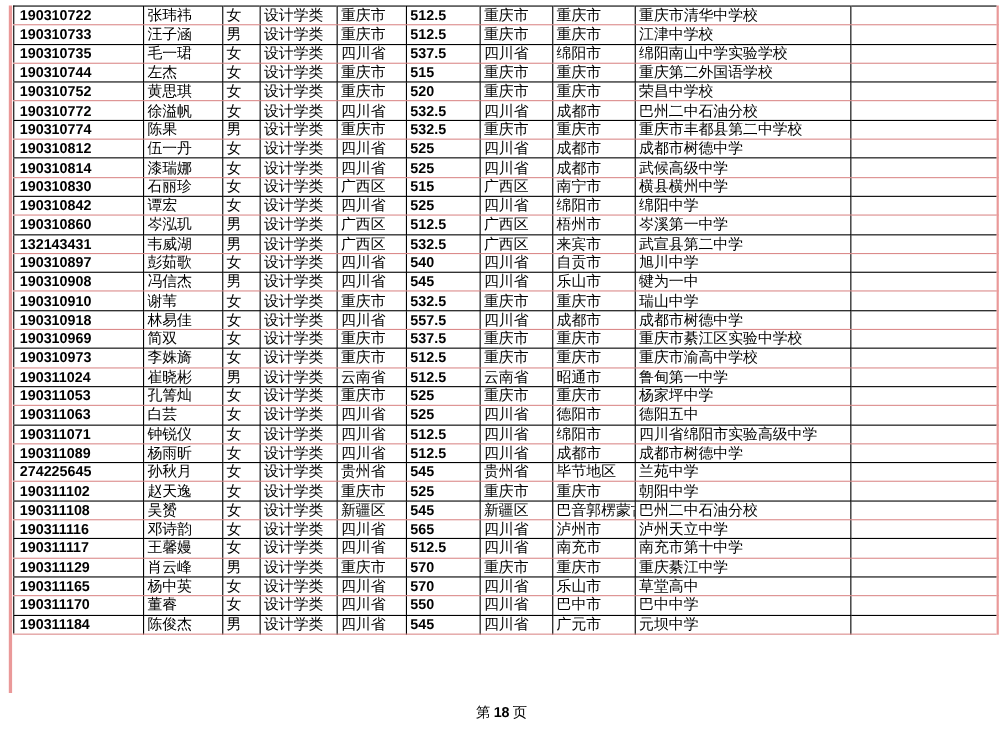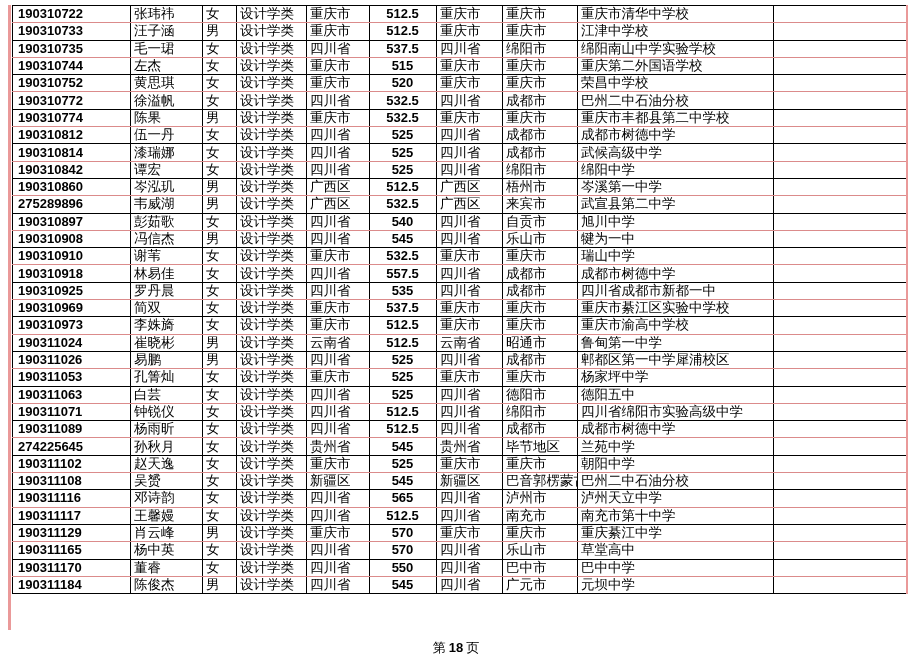--- a/index.html
+++ b/index.html
@@ -31,21 +31,21 @@
     vertical-align:middle;
   }
   td:last-child{border-right:none;}
   tbody tr:nth-child(odd) td{border-bottom:1px solid #db8b8b;}
   tbody tr:nth-child(even) td{border-bottom:1px solid #000;}
   .c-id,.c-score{
     font-family:"Liberation Sans","DejaVu Sans",sans-serif;
     font-weight:bold;font-size:13px;
   }
   .c-id{padding-left:5px;}
-  .c-score{text-align:center;padding-right:4px;}
+  .c-score{text-align:left;padding-right:4px;}
   .footer{
     position:absolute;top:639px;left:0;width:912px;
     text-align:center;font-size:13px;
   }
   .footer .pn{font-weight:bold;font-family:"Liberation Sans","DejaVu Sans",sans-serif;padding:0 3px;}
 </style>
 </head>
 <body>
 
 <div class="page">
@@ -175,20 +175,32 @@
     <td class="c-gender">女</td>
     <td class="c-category">设计学类</td>
     <td class="c-province">四川省</td>
     <td class="c-score">525</td>
     <td class="c-province2">四川省</td>
     <td class="c-city">成都市</td>
     <td class="c-school">武候高级中学</td>
     <td class="c-empty"></td>
   </tr>
 
+  <tr>
+    <td class="c-id">190310830</td>
+    <td class="c-name">石丽珍</td>
+    <td class="c-gender">女</td>
+    <td class="c-category">设计学类</td>
+    <td class="c-province">广西区</td>
+    <td class="c-score">515</td>
+    <td class="c-province2">广西区</td>
+    <td class="c-city">南宁市</td>
+    <td class="c-school">横县横州中学</td>
+    <td class="c-empty"></td>
+  </tr>
 
   <tr>
     <td class="c-id">190310842</td>
     <td class="c-name">谭宏</td>
     <td class="c-gender">女</td>
     <td class="c-category">设计学类</td>
     <td class="c-province">四川省</td>
     <td class="c-score">525</td>
     <td class="c-province2">四川省</td>
     <td class="c-city">绵阳市</td>
@@ -203,21 +215,21 @@
     <td class="c-category">设计学类</td>
     <td class="c-province">广西区</td>
     <td class="c-score">512.5</td>
     <td class="c-province2">广西区</td>
     <td class="c-city">梧州市</td>
     <td class="c-school">岑溪第一中学</td>
     <td class="c-empty"></td>
   </tr>
 
   <tr>
-    <td class="c-id">275289896</td>
+    <td class="c-id">132143431</td>
     <td class="c-name">韦威湖</td>
     <td class="c-gender">男</td>
     <td class="c-category">设计学类</td>
     <td class="c-province">广西区</td>
     <td class="c-score">532.5</td>
     <td class="c-province2">广西区</td>
     <td class="c-city">来宾市</td>
     <td class="c-school">武宣县第二中学</td>
     <td class="c-empty"></td>
   </tr>
@@ -267,32 +279,20 @@
     <td class="c-gender">女</td>
     <td class="c-category">设计学类</td>
     <td class="c-province">四川省</td>
     <td class="c-score">557.5</td>
     <td class="c-province2">四川省</td>
     <td class="c-city">成都市</td>
     <td class="c-school">成都市树德中学</td>
     <td class="c-empty"></td>
   </tr>
 
-  <tr>
-    <td class="c-id">190310925</td>
-    <td class="c-name">罗丹晨</td>
-    <td class="c-gender">女</td>
-    <td class="c-category">设计学类</td>
-    <td class="c-province">四川省</td>
-    <td class="c-score">535</td>
-    <td class="c-province2">四川省</td>
-    <td class="c-city">成都市</td>
-    <td class="c-school">四川省成都市新都一中</td>
-    <td class="c-empty"></td>
-  </tr>
 
   <tr>
     <td class="c-id">190310969</td>
     <td class="c-name">简双</td>
     <td class="c-gender">女</td>
     <td class="c-category">设计学类</td>
     <td class="c-province">重庆市</td>
     <td class="c-score">537.5</td>
     <td class="c-province2">重庆市</td>
     <td class="c-city">重庆市</td>
@@ -319,32 +319,20 @@
     <td class="c-gender">男</td>
     <td class="c-category">设计学类</td>
     <td class="c-province">云南省</td>
     <td class="c-score">512.5</td>
     <td class="c-province2">云南省</td>
     <td class="c-city">昭通市</td>
     <td class="c-school">鲁甸第一中学</td>
     <td class="c-empty"></td>
   </tr>
 
-  <tr>
-    <td class="c-id">190311026</td>
-    <td class="c-name">易鹏</td>
-    <td class="c-gender">男</td>
-    <td class="c-category">设计学类</td>
-    <td class="c-province">四川省</td>
-    <td class="c-score">525</td>
-    <td class="c-province2">四川省</td>
-    <td class="c-city">成都市</td>
-    <td class="c-school">郫都区第一中学犀浦校区</td>
-    <td class="c-empty"></td>
-  </tr>
 
   <tr>
     <td class="c-id">190311053</td>
     <td class="c-name">孔箐灿</td>
     <td class="c-gender">女</td>
     <td class="c-category">设计学类</td>
     <td class="c-province">重庆市</td>
     <td class="c-score">525</td>
     <td class="c-province2">重庆市</td>
     <td class="c-city">重庆市</td>

